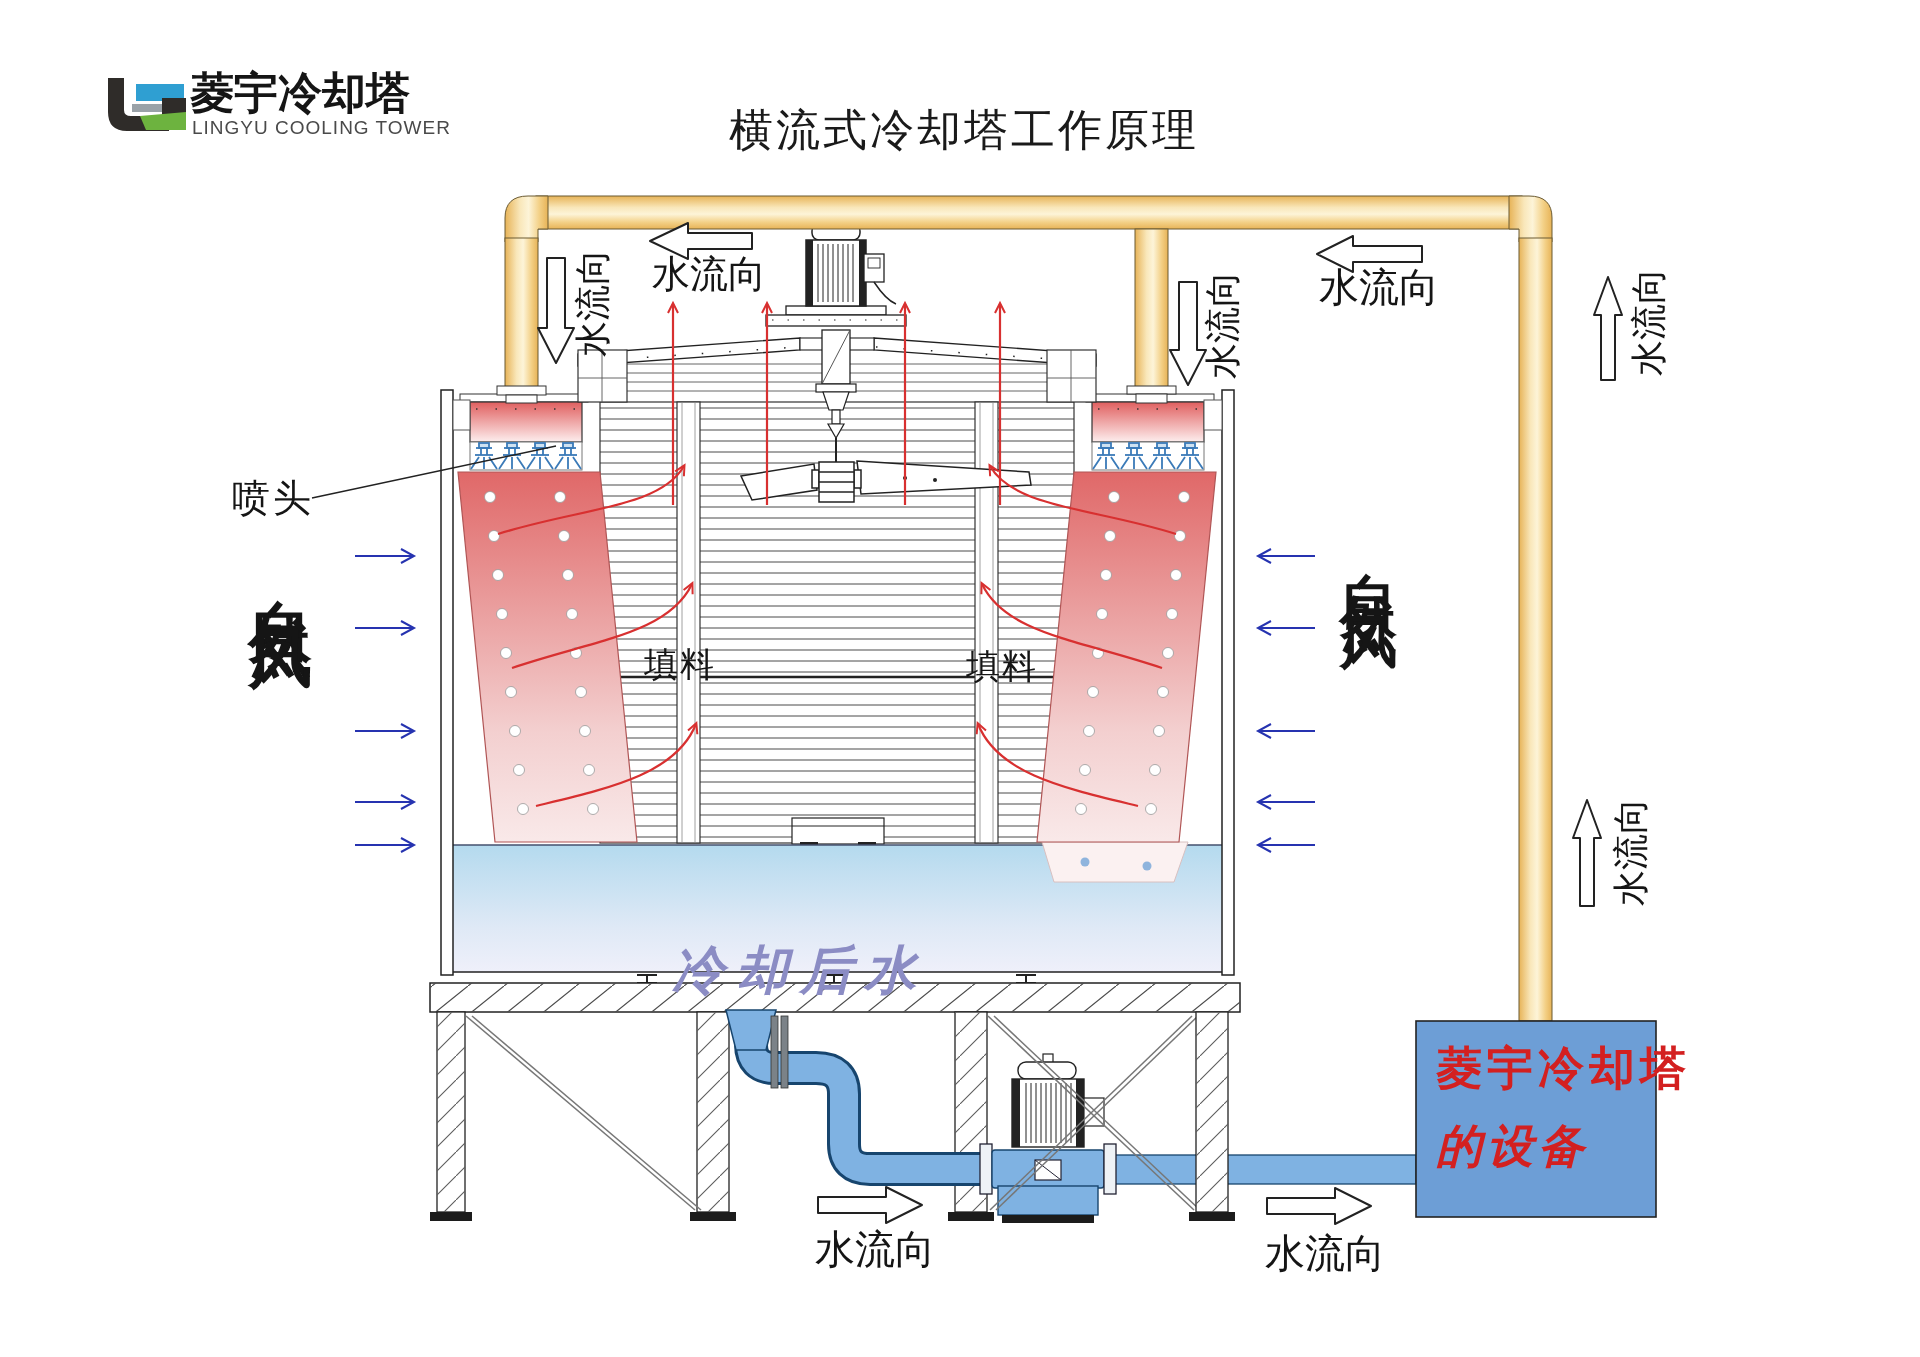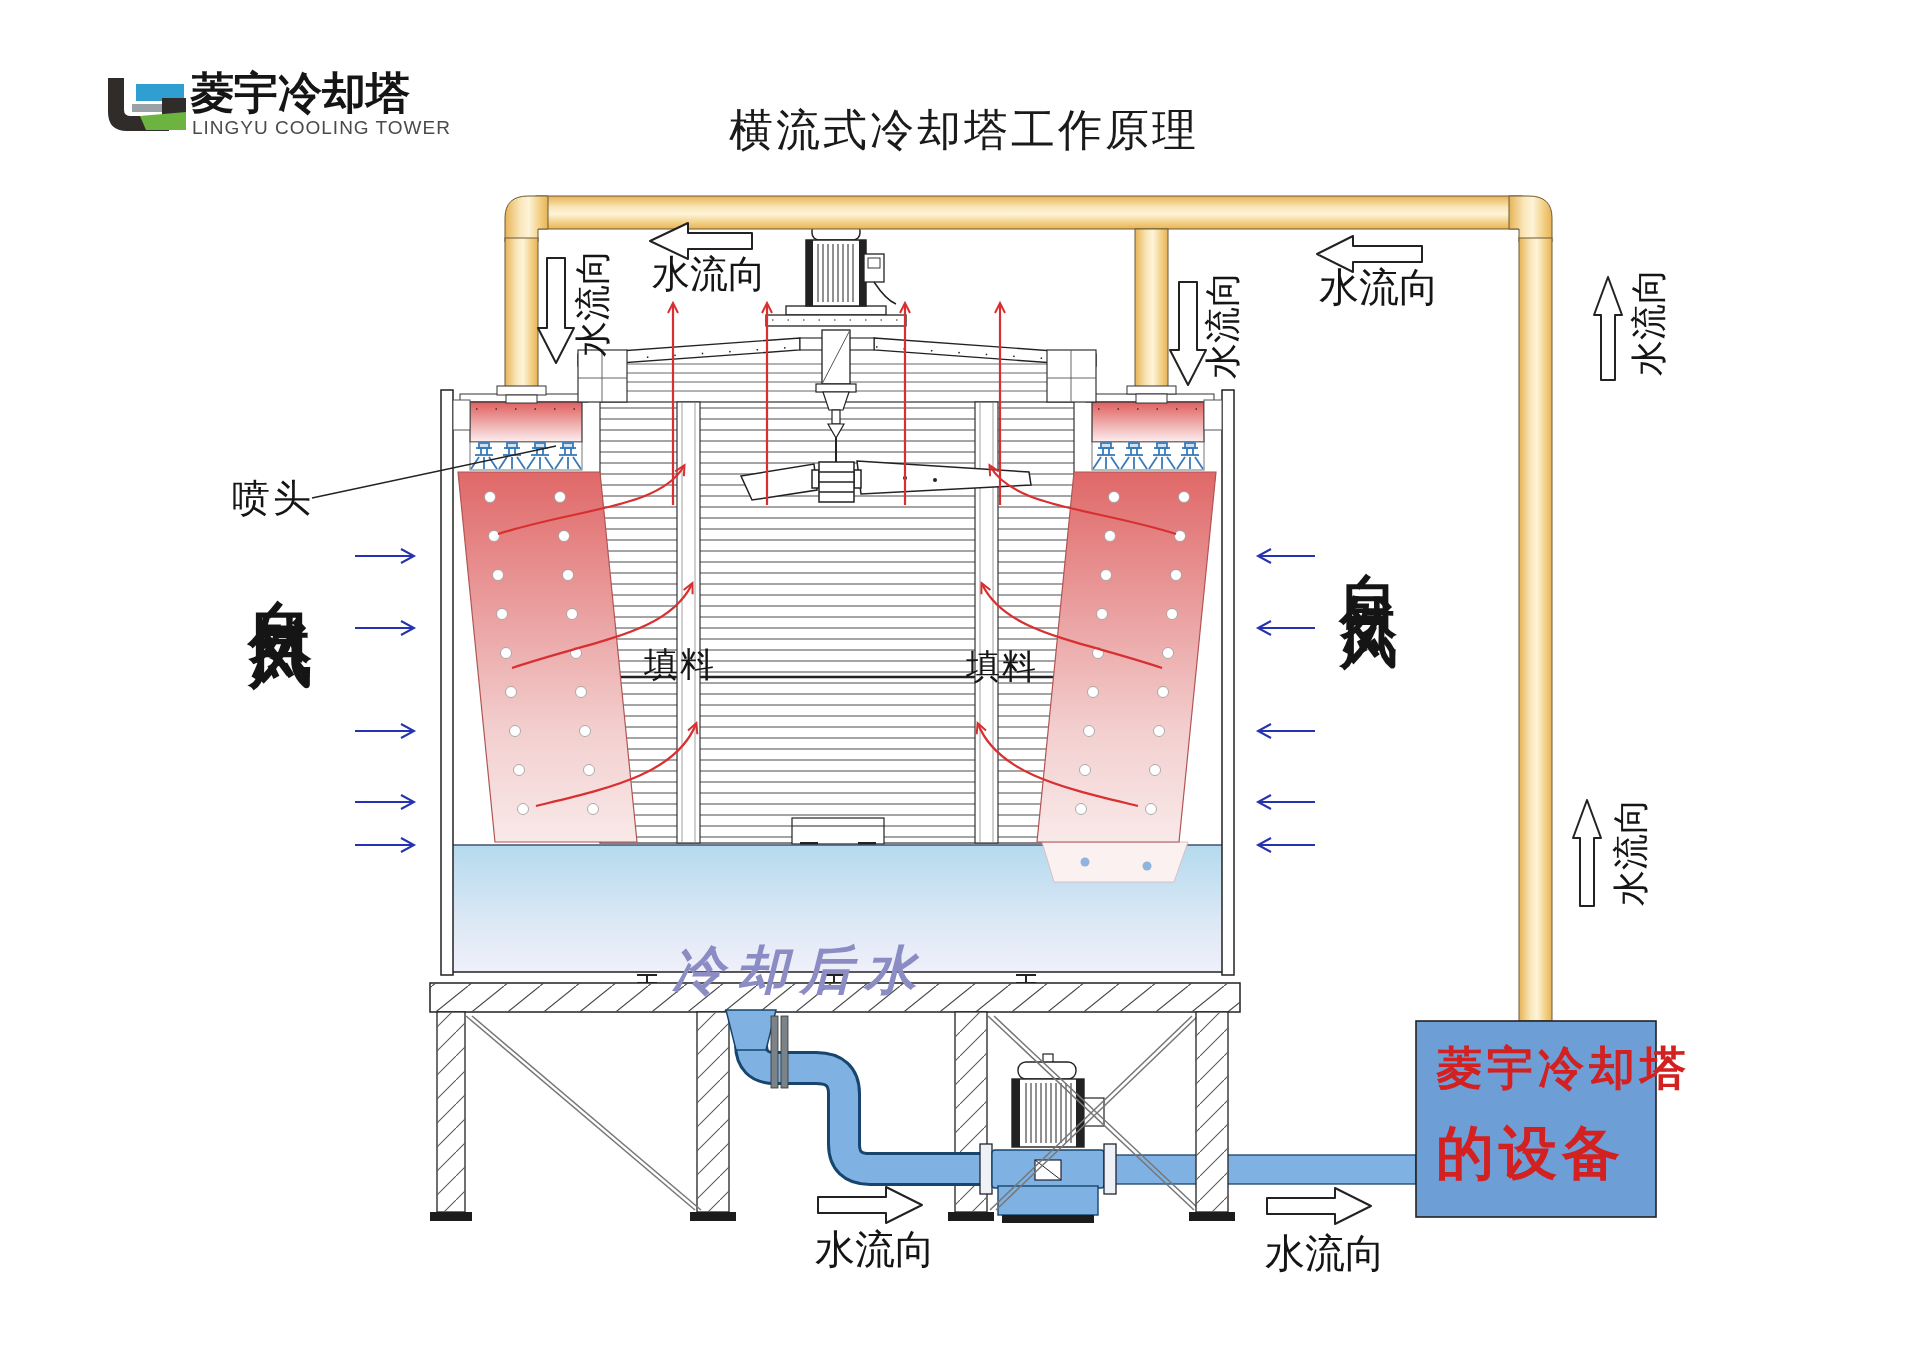--- a/index.html
+++ b/index.html
@@ -388,15 +388,15 @@
   <div class="lbl hand" style="left:652px;top:254px;width:100px;text-align:center;font-size:38px;">水流向</div>
   <div class="lbl hand" style="left:1319px;top:266px;width:110px;text-align:center;font-size:40px;">水流向</div>
   <div class="lbl hand" style="left:815px;top:1228px;width:120px;text-align:center;font-size:40px;">水流向</div>
   <div class="lbl hand" style="left:1265px;top:1232px;width:120px;text-align:center;font-size:40px;">水流向</div>
   <div class="lbl hand rot" style="left:521px;top:281px;font-size:36px;">水流向</div>
   <div class="lbl hand rot" style="left:1151px;top:303px;font-size:36px;">水流向</div>
   <div class="lbl hand rot" style="left:1559px;top:830px;font-size:36px;">水流向</div>
   <div class="lbl hand rot" style="left:1577px;top:300px;font-size:36px;">水流向</div>
 
   <div class="lbl" style="left:1436px;top:1044px;font-size:46px;font-weight:bold;letter-spacing:5px;color:#d32020;">菱宇冷却塔</div>
-  <div class="lbl" style="left:1436px;top:1122px;font-size:58px;font-weight:bold;letter-spacing:5px;color:#d32020;">的设备</div>
+  <div class="lbl" style="left:1436px;top:1122px;font-size:46px;font-weight:bold;letter-spacing:5px;color:#d32020;font-style:italic;">的设备</div>
 
 </div>
 
 </body></html>

